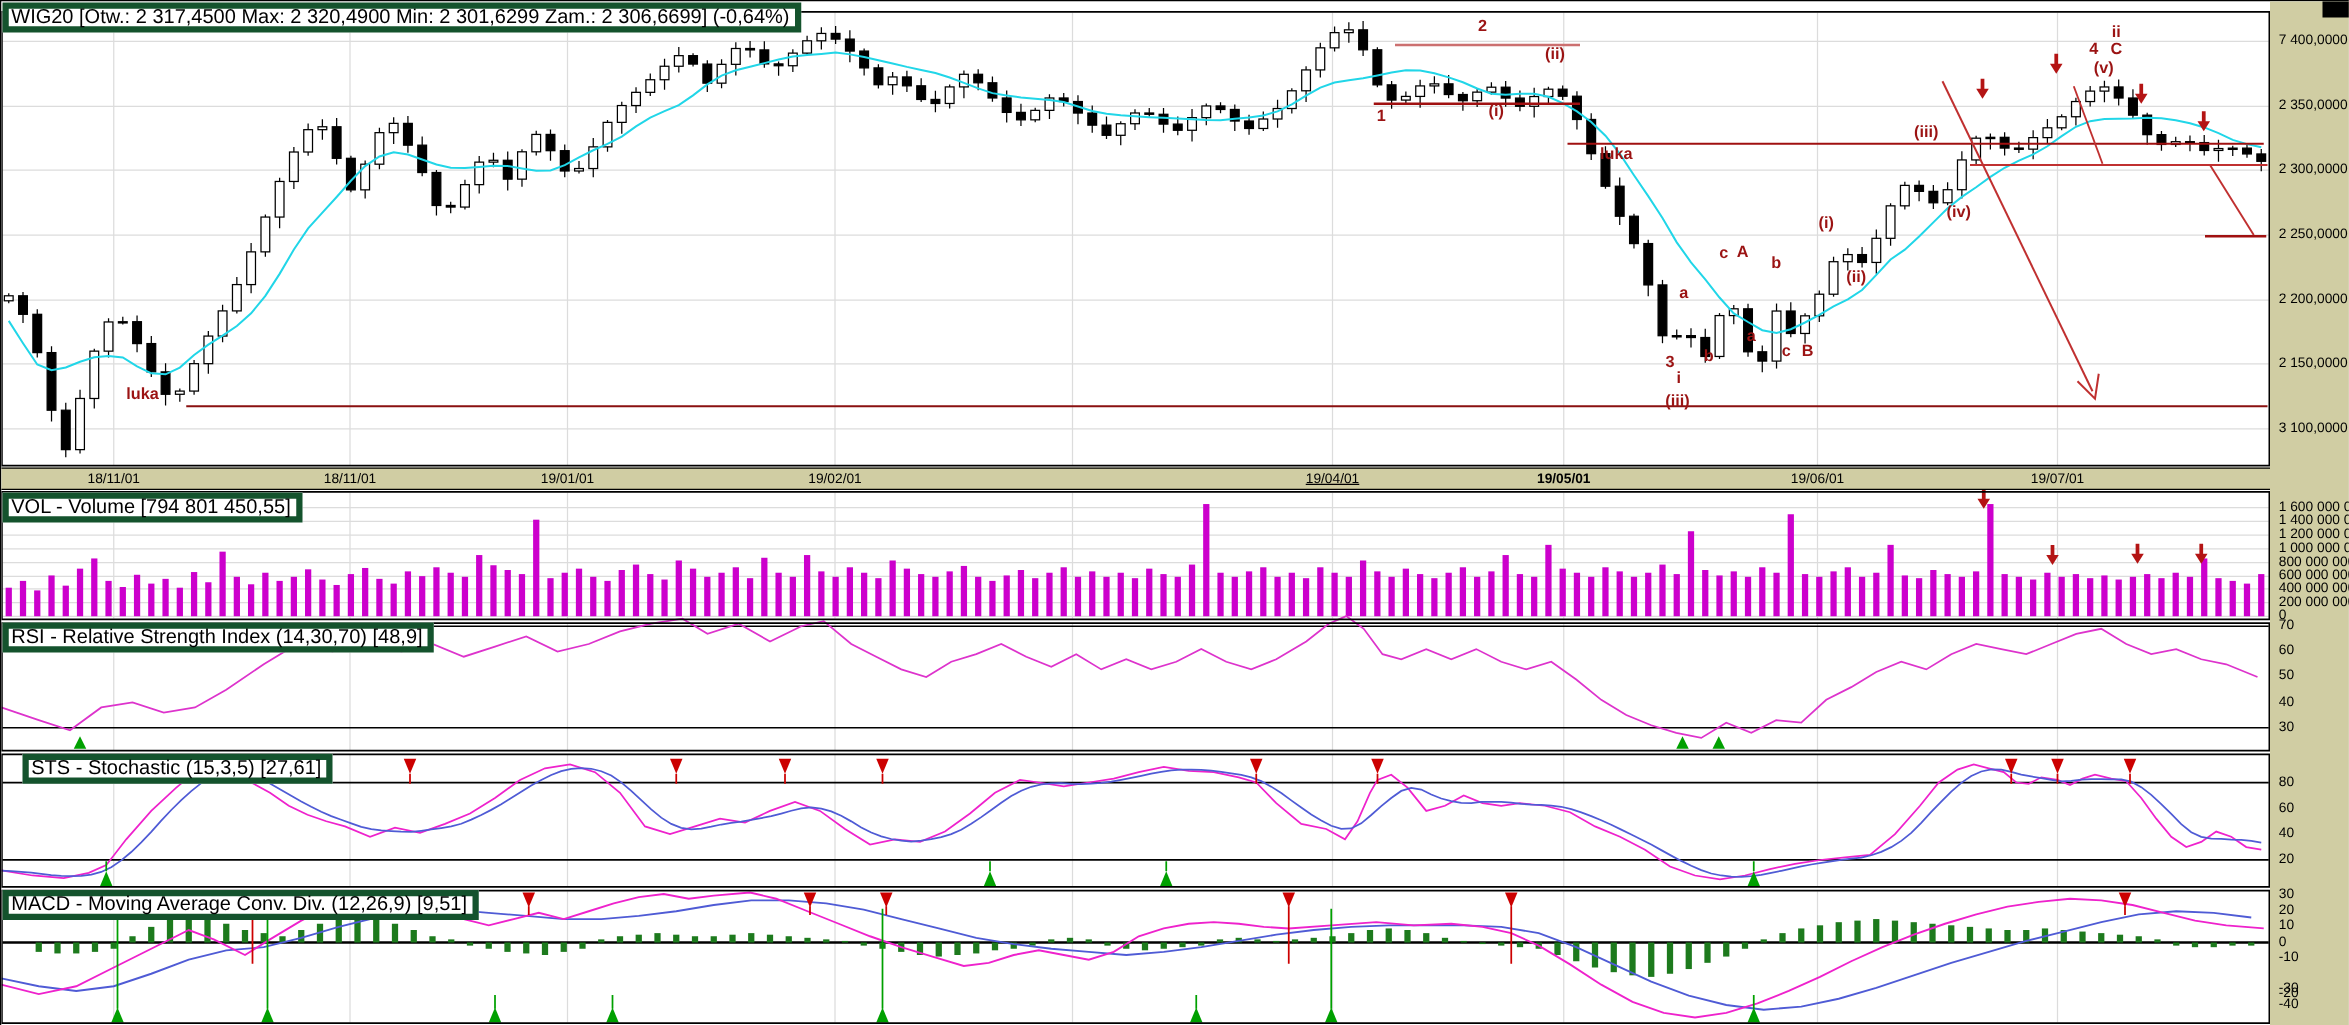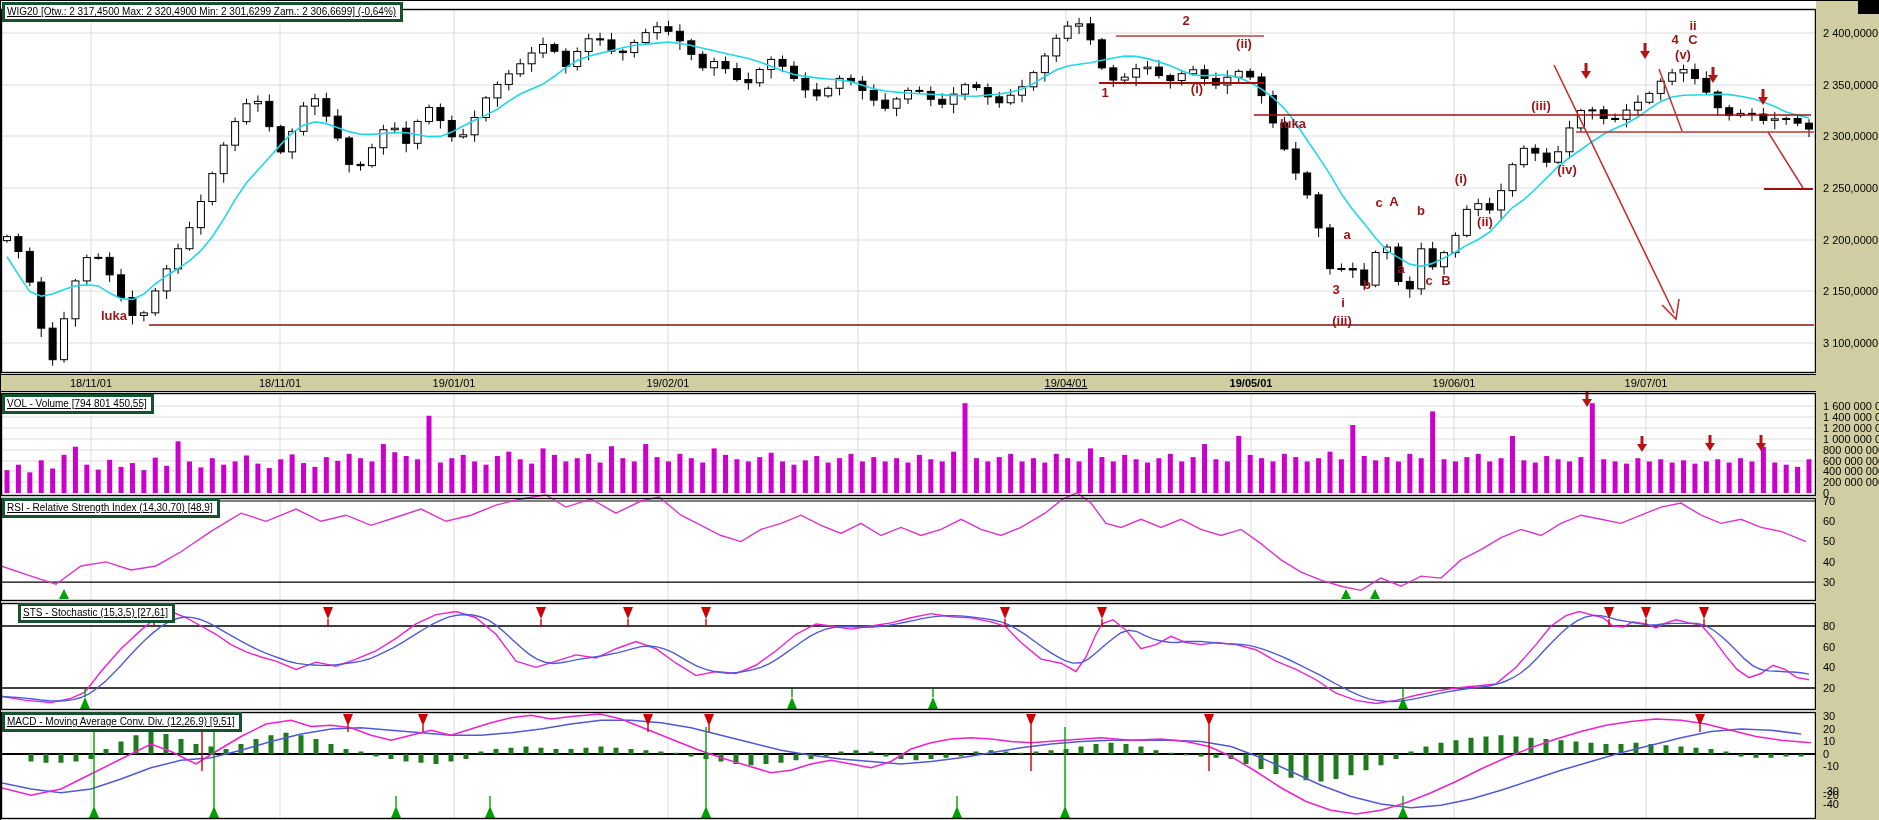--- a/index.html
+++ b/index.html
@@ -7,22 +7,22 @@
         border-top:1px solid #000;border-left:1px solid #000;
         font-family:"Liberation Sans",sans-serif;}
   #cv{position:absolute;left:0;top:0;}
   .gutter{position:absolute;right:0;top:0;width:64px;height:820px;background:#d0cda3;}
   .datestrip{position:absolute;left:0;top:373px;width:1815px;height:18px;background:#d0cda3;
              border-top:1px solid #000;border-bottom:1px solid #000;box-sizing:border-box;}
   .corner{position:absolute;right:0;top:0;width:22px;height:13px;background:#000;}
   .lbl{position:absolute;font-size:11px;line-height:11px;color:#000;white-space:nowrap;transform:translateY(-50%);}
   .datelbl{position:absolute;font-size:11px;line-height:11px;color:#000;white-space:nowrap;transform:translateX(-50%);top:377px;}
   .ann{position:absolute;font-weight:bold;font-size:13px;line-height:13px;color:#9b1313;white-space:nowrap;transform:translate(-50%,-50%);}
-  .title-box{position:absolute;background:#fff;border:3px solid #14532d;font-size:10px;line-height:13px;
-             padding:0 4px 1px 2px;color:#000;white-space:nowrap;z-index:5;text-decoration:underline;}
+  .title-box{position:absolute;background:#fff;border:5px solid #14532d;font-size:16px;line-height:13px;
+             padding:0 4px 1px 2px;color:#000;white-space:nowrap;z-index:5;}
 </style>
 </head>
 <body>
 
 <div id="root">
   <svg id="cv" width="1879" height="820">
       <line x1="90" y1="9" x2="90" y2="371" stroke="#dcdcdc" stroke-width="1"></line>
       <line x1="90" y1="393" x2="90" y2="494" stroke="#dcdcdc" stroke-width="1"></line>
       <line x1="90" y1="498" x2="90" y2="599" stroke="#dcdcdc" stroke-width="1"></line>
       <line x1="90" y1="603" x2="90" y2="708" stroke="#dcdcdc" stroke-width="1"></line>
@@ -817,21 +817,21 @@
       <line x1="1815" y1="753" x2="1820" y2="753" stroke="#000" stroke-width="1.2"></line>
       <line x1="1815" y1="765" x2="1820" y2="765" stroke="#000" stroke-width="1.2"></line>
       <line x1="1815" y1="778" x2="1820" y2="778" stroke="#000" stroke-width="1.2"></line>
       <line x1="1815" y1="790" x2="1820" y2="790" stroke="#000" stroke-width="1.2"></line>
       <line x1="1815" y1="803" x2="1820" y2="803" stroke="#000" stroke-width="1.2"></line>
     </svg>
   <div class="gutter"></div>
   <div class="datestrip"></div>
   <div class="corner"></div>
   <div id="labels">
-      <div class="lbl" style="left: 1822px; top: 32px;">2 400,0000</div>
+      <div class="lbl" style="left: 1822px; top: 32px;">7 400,0000</div>
       <div class="lbl" style="left: 1822px; top: 84px;">2 350,0000</div>
       <div class="lbl" style="left: 1822px; top: 135px;">2 300,0000</div>
       <div class="lbl" style="left: 1822px; top: 187px;">2 250,0000</div>
       <div class="lbl" style="left: 1822px; top: 239px;">2 200,0000</div>
       <div class="lbl" style="left: 1822px; top: 290px;">2 150,0000</div>
       <div class="lbl" style="left: 1822px; top: 342px;">3 100,0000</div>
       <div class="lbl" style="left: 1822px; top: 405px;">1 600 000 000</div>
       <div class="lbl" style="left: 1822px; top: 416px;">1 400 000 000</div>
       <div class="lbl" style="left: 1822px; top: 427px;">1 200 000 000</div>
       <div class="lbl" style="left: 1822px; top: 438px;">1 000 000 000</div>

